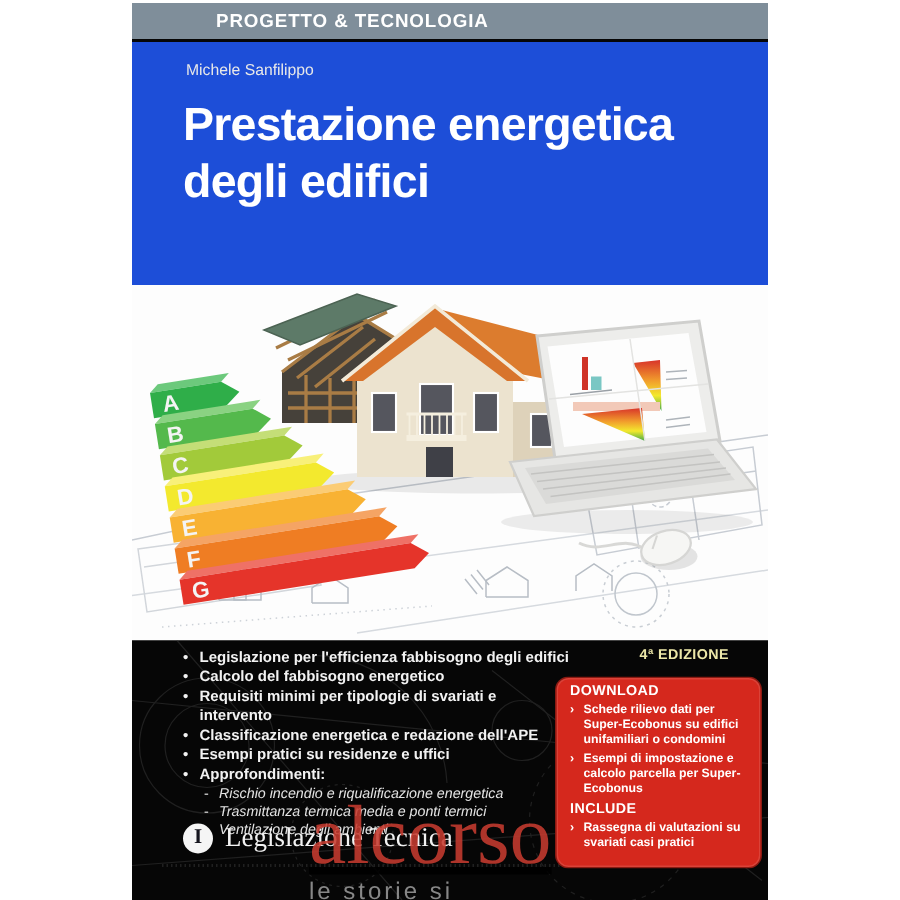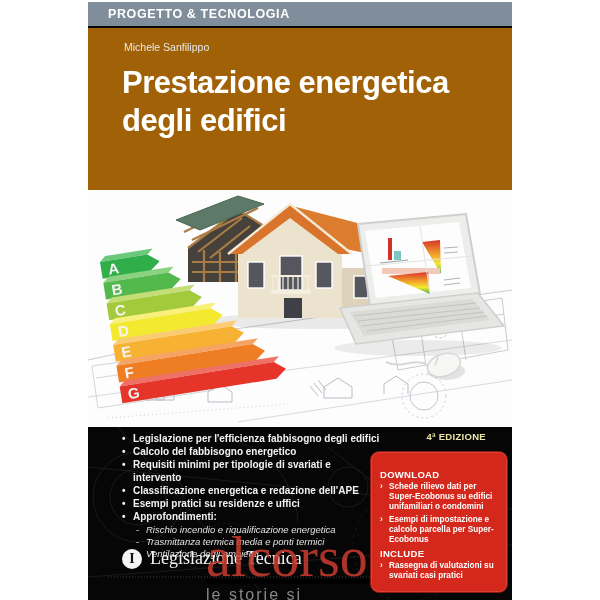--- a/index.html
+++ b/index.html
@@ -10,42 +10,42 @@
   .cover{
     position:absolute;left:88px;top:2px;width:424px;height:598px;
     background:#060606;
   }
   
   .banner{
     position:absolute;left:0;top:0;width:424px;height:24px;
     display:flex;align-items:center;
   }
   .banner-label{
-    margin-left:20px;color:#ffffff;font-size:12.5px;font-weight:bold;letter-spacing:.6px;
-  }
-  
-  .header-black{position:absolute;left:0;top:26px;width:424px;height:162px;background:#a16207;}
+    margin-left:56px;color:#ffffff;font-size:12.5px;font-weight:bold;letter-spacing:.6px;
+  }
+  
+  .header-black{position:absolute;left:0;top:26px;width:424px;height:162px;background:#1d4ed8;}
   .author{position:absolute;left:36px;top:13px;color:#e8e8e8;font-size:10.5px;}
   .title{position:absolute;left:34px;top:36px;color:#ffffff;font-weight:bold;
     font-size:31px;line-height:38px;letter-spacing:-.5px;}
   
   .illustration{position:absolute;left:0;top:188px;width:424px;height:237px;background:#fdfdfd;overflow:hidden;}
   
   .footer-black{position:absolute;left:0;top:425px;width:424px;height:173px;background:#060606;overflow:visible;}
   .pattern{position:absolute;left:0;top:0;width:424px;height:173px;opacity:.65;}
   .features{position:absolute;left:34px;top:5px;width:258px;color:#f2f2f2;}
   .feature-row{display:flex;font-size:10px;font-weight:bold;line-height:13px;}
   .feature-row .mark{width:11px;flex:0 0 11px;}
   .sub-features{margin-top:1px;margin-left:14px;}
   .sub-row{display:flex;font-size:9.5px;font-style:italic;font-weight:normal;line-height:12px;color:#e3e3e3;}
   .sub-row .mark{width:10px;flex:0 0 10px;font-style:normal;}
   .edition{position:absolute;right:26px;top:4px;font-size:9.5px;font-weight:bold;letter-spacing:.3px;}
   .download-box{
     position:absolute;left:282px;top:24px;width:138px;box-sizing:border-box;
-    border-radius:9px;padding:15px 9px 8px 9px;color:#ffffff;
+    border-radius:9px;padding:1px 9px 8px 9px;color:#ffffff;
     border:1px solid rgba(0,0,0,.35);box-shadow:inset 0 0 0 1px rgba(255,255,255,.12);
     z-index:2;
   }
   .box-heading{font-size:9.5px;font-weight:bold;letter-spacing:.3px;margin:2px 0 2px 0;}
   .box-item{display:flex;font-size:8.2px;line-height:10px;margin-bottom:3px;font-weight:bold;}
   .box-item .chev{flex:0 0 9px;width:9px;font-weight:bold;}
   .publisher{position:absolute;left:34px;top:121px;display:flex;align-items:center;z-index:1;}
   .publisher-mark{
     width:20px;height:20px;border-radius:50%;background:#f5f5f5;color:#15151e;
     font-family:"Liberation Serif", serif;font-weight:bold;font-size:14px;

